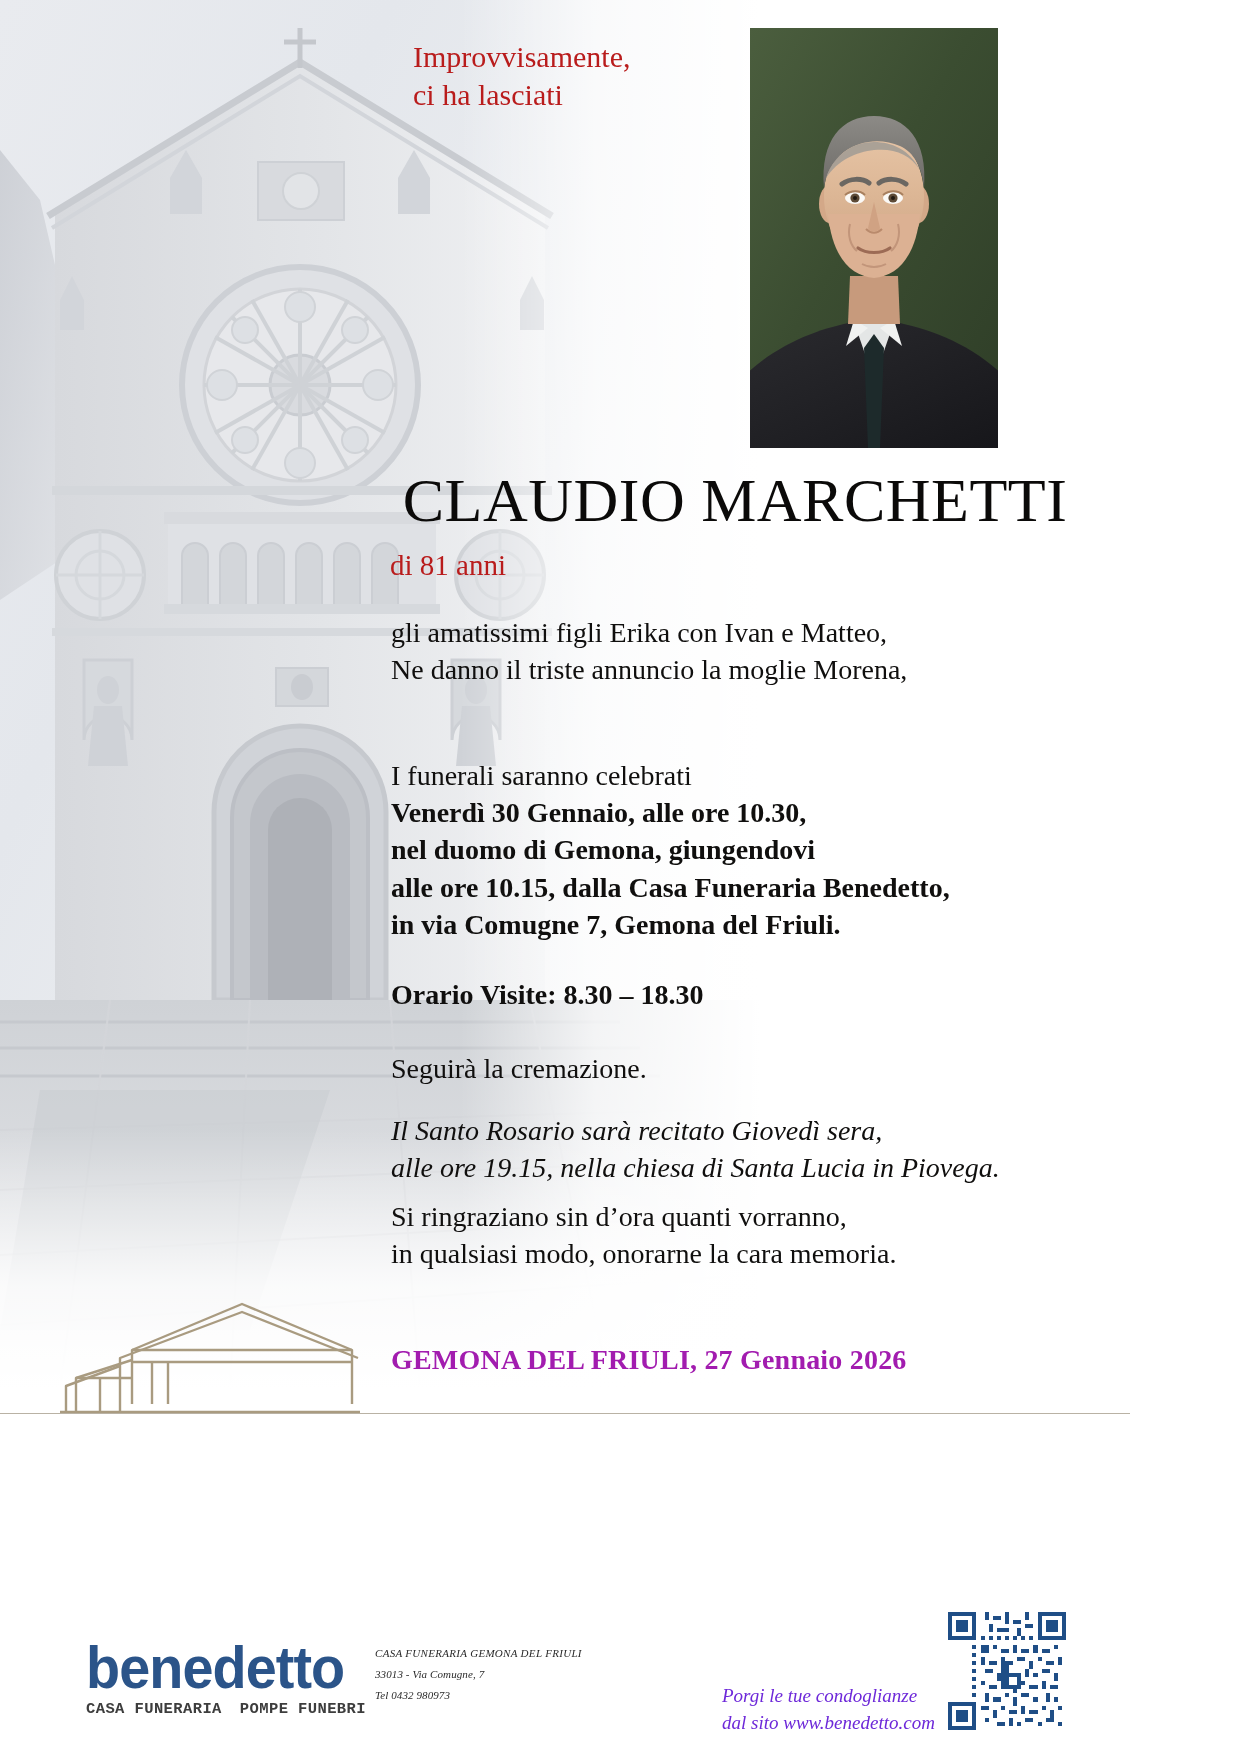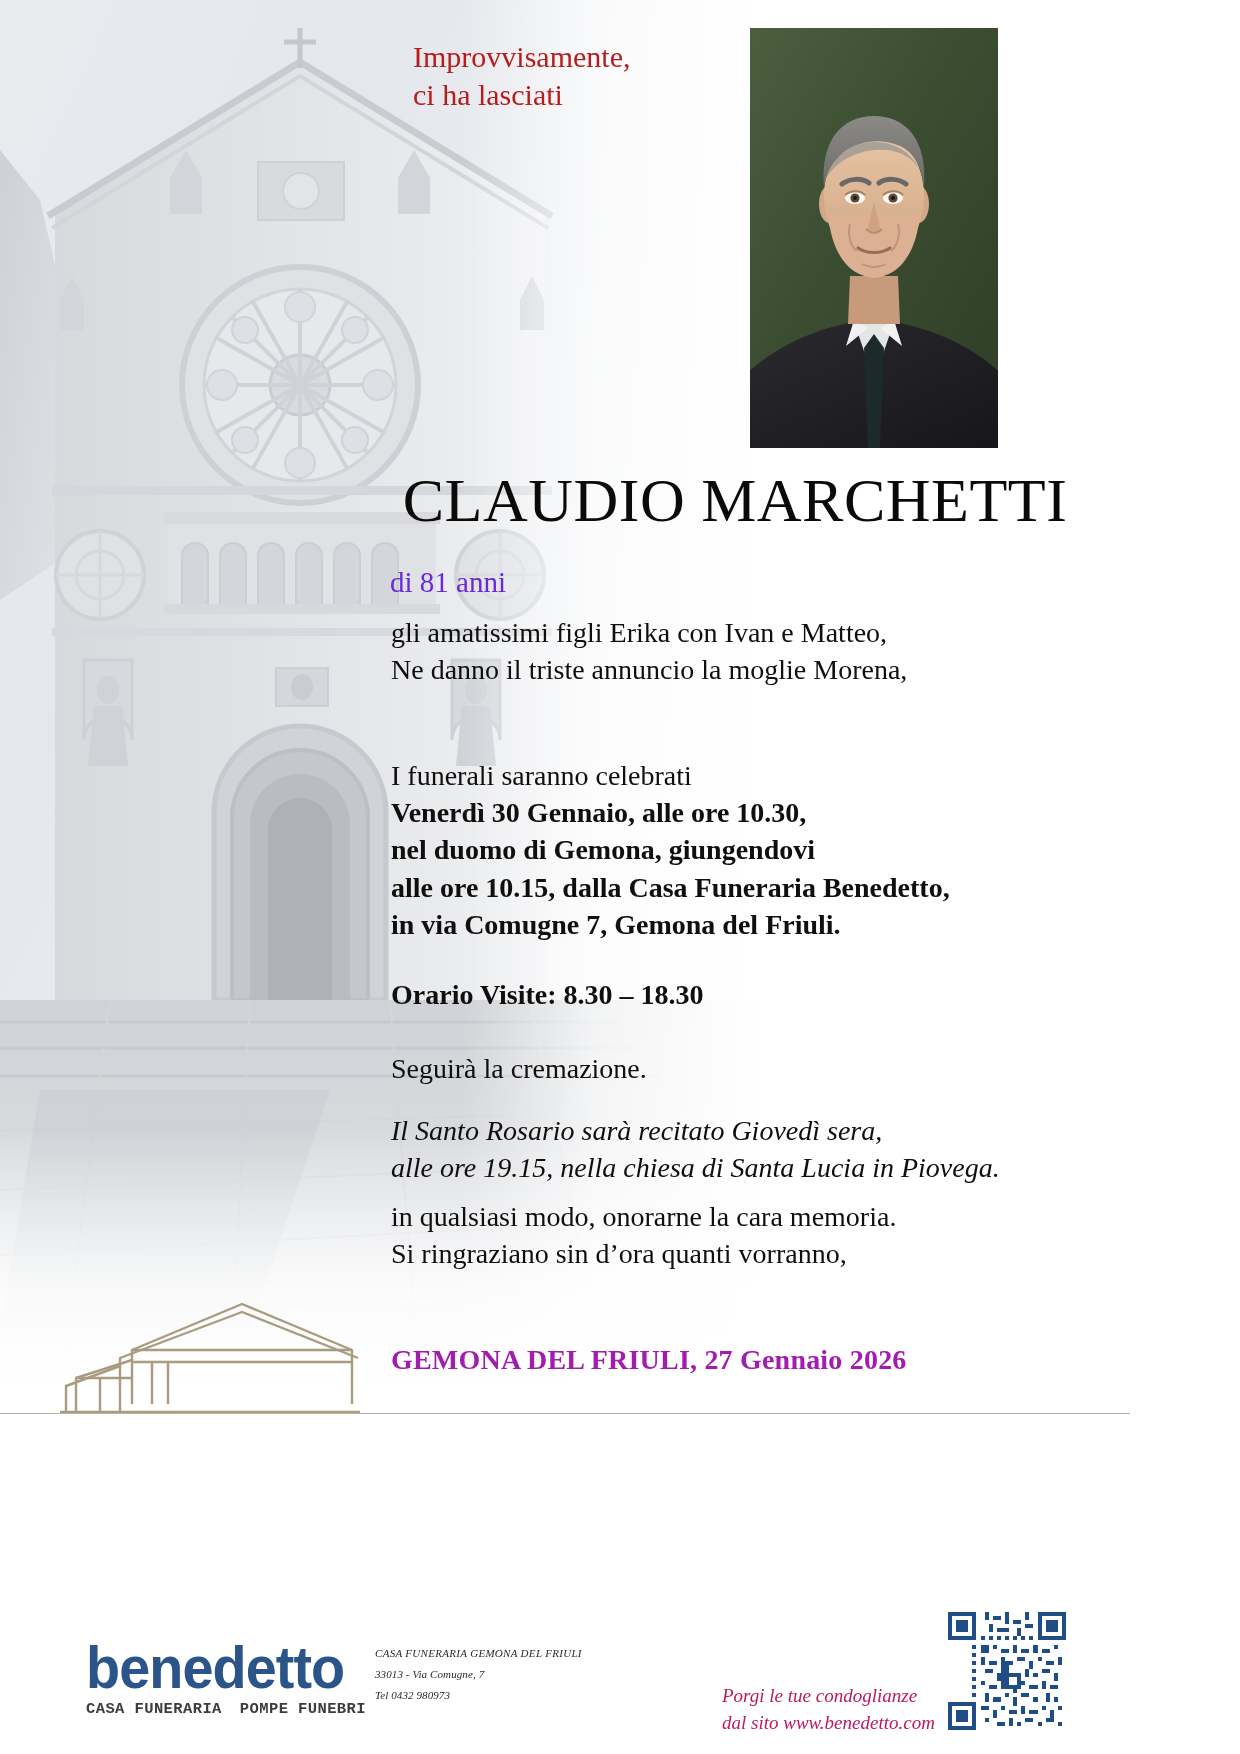--- a/index.html
+++ b/index.html
@@ -78,23 +78,23 @@
     width: 730px;
     text-align: center;
     font-size: 62px;
     letter-spacing: 0.5px;
     color: #0b0a09;
     white-space: nowrap;
   }
 
   .age {
     position: absolute;
-    left: 390px; top: 566px;
+    left: 390px; top: 549px;
     font-size: 29px;
-    color: #6d28d9;
+    color: #b91c1c;
   }
 
   .body-block {
     position: absolute;
     left: 391px;
     width: 700px;
     font-size: 28px;
     line-height: 1.33;
     color: #100f0e;
   }
@@ -172,21 +172,21 @@
     z-index: 10;
   }
   .addr .l1 { letter-spacing: 0.3px; }
 
   .condol {
     position: absolute;
     left: 722px; top: 1683px;
     font-size: 19px;
     font-style: italic;
     line-height: 1.42;
-    color: #be185d;
+    color: #6d28d9;
     z-index: 10;
   }
   .condol .site { font-weight: normal; }
 
   #qr-code {
     position: absolute;
     left: 948px; top: 1612px;
     width: 118px; height: 118px;
     z-index: 10;
   }
@@ -440,22 +440,22 @@
   <div class="body-block" id="visits-block">Orario Visite: 8.30 – 18.30</div>
 
   <div class="body-block" id="cremation-block">Seguirà la cremazione.</div>
 
   <div class="body-block" id="rosary-block">
     <div>Il Santo Rosario sarà recitato Giovedì sera,</div>
     <div>alle ore 19.15, nella chiesa di Santa Lucia in Piovega.</div>
   </div>
 
   <div class="body-block" id="thanks-block">
+    <div>Si ringraziano sin d’ora quanti vorranno,</div>
     <div>in qualsiasi modo, onorarne la cara memoria.</div>
-    <div>Si ringraziano sin d’ora quanti vorranno,</div>
   </div>
 
   <div class="city-date">GEMONA DEL FRIULI, 27 Gennaio 2026</div>
 
   <div class="hr-rule"></div>
 
   <div id="roof-graphic">
     <svg width="300" height="118" viewBox="0 0 300 118">
       <g fill="none" stroke="#a99b80" stroke-width="2.4" stroke-linejoin="round">
         <path d="M72 104 L72 50 L182 4 L292 50 L292 104"></path>

